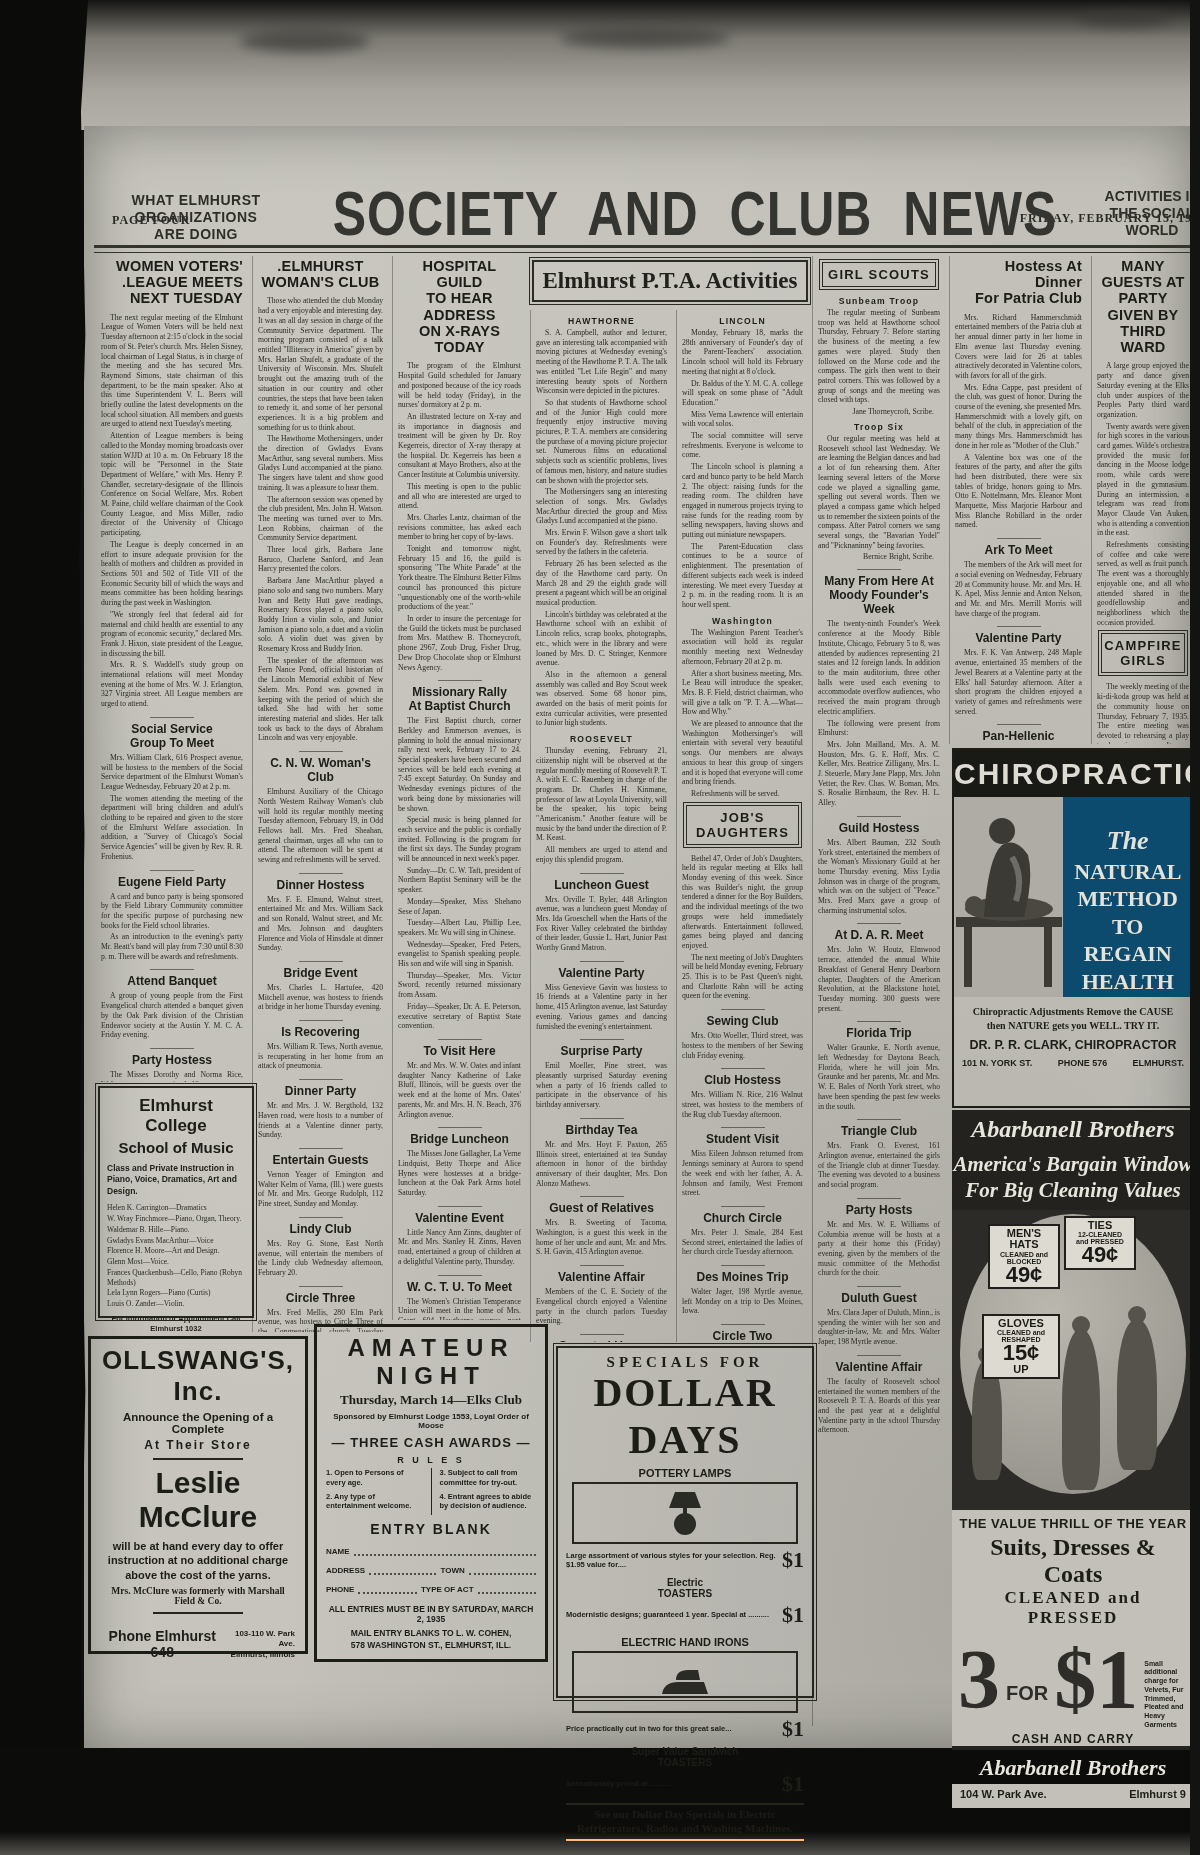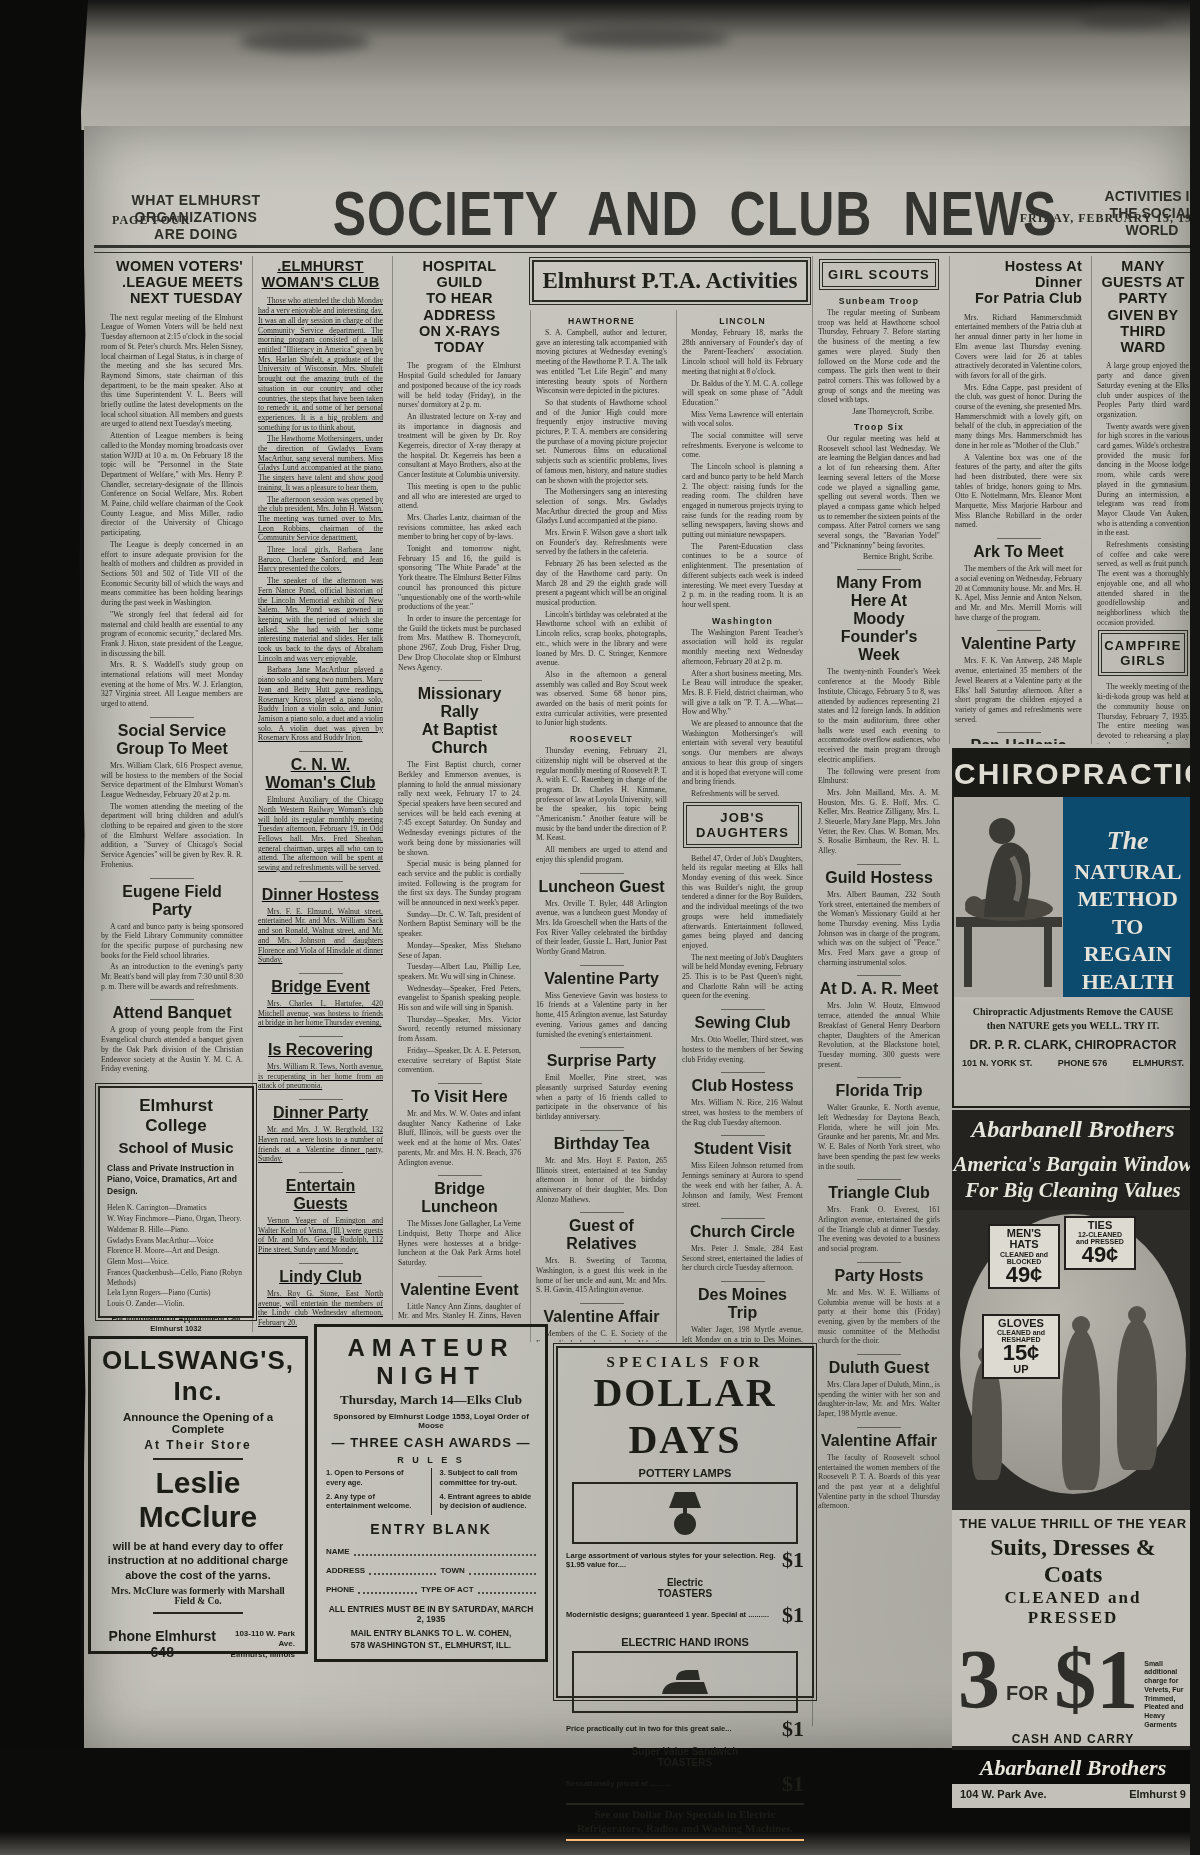--- a/index.html
+++ b/index.html
@@ -36,21 +36,21 @@
     font:bold 14px/1.2 "Liberation Sans",sans-serif;color:#2e2e29;white-space:pre-line;}
   
   .col{position:absolute;box-sizing:border-box;padding:0 5px;overflow:hidden;}
   .vr{border-left:1px solid rgba(25,25,20,.35);}
   .article{margin:0 0 3px 0;}
   .article p{margin:0 0 2px 0;text-indent:9px;font-size:7.7px;line-height:1.26;
     text-align:justify;color:#2a2a24;word-spacing:-.2px;}
   .ah{font-family:"Liberation Sans",sans-serif;font-weight:bold;color:#1d1d18;white-space:pre-line;}
   .lead{font-size:14.5px;line-height:1.12;text-align:center;margin:2px 0 6px;letter-spacing:.2px;}
   .right{text-align:right;}
-  .head{font-size:16px;text-align:center;margin:8px 0 3px;}
+  .head{font-size:12px;text-align:center;margin:8px 0 3px;}
   .head::before{content:"";display:block;width:44px;margin:0 auto 4px;border-top:1px solid rgba(30,30,25,.55);}
   .sub{font-size:8.6px;text-align:center;letter-spacing:1.2px;margin:6px 0 2px;}
   .box{font-size:13px;text-align:center;letter-spacing:1.2px;border:1px solid #2b2b26;
     outline:1px solid #2b2b26;outline-offset:2px;margin:6px 4px 9px;padding:4px 2px;}
   .sig{font-size:7.7px;text-align:right;color:#2a2a24;margin:1px 6px 4px 0;font-family:"Liberation Serif",serif;}
   
   #pta-box{position:absolute;left:532px;top:260px;width:276px;height:42px;box-sizing:border-box;
     border:2px solid #2b2b26;outline:1px solid #2b2b26;outline-offset:2px;background:rgba(255,255,255,.06);
     display:flex;align-items:center;justify-content:center;}
   #pta-box span{font:bold 23px "Liberation Serif",serif;color:#22221d;}
@@ -209,30 +209,30 @@
       </div>
       <div class="article">
         <div class="ah head">Attend Banquet</div>
         <p>A group of young people from the First Evangelical church attended a banquet given by the Oak Park division of the Christian Endeavor society at the Austin Y. M. C. A. Friday evening.</p>
       </div>
       <div class="article">
         <div class="ah head">Party Hostess</div>
         <p>The Misses Dorothy and Norma Rice, Walnut street, entertained 12 guests at a Valentine party Saturday evening. Games and dancing provided amusement and a light luncheon was served.</p>
       </div>
     </div>
-  <div class="col vr" style="left:252px;top:256px;width:136px;height:1076px;text-decoration:underline;">
+  <div class="col vr" style="left:252px;top:256px;width:136px;height:1076px;">
       <div class="article">
         <div class="ah lead">.ELMHURST
 WOMAN'S CLUB</div>
         <p>Those who attended the club Monday had a very enjoyable and interesting day. It was an all day session in charge of the Community Service department. The morning program consisted of a talk entitled "Illiteracy in America" given by Mrs. Harlan Shufelt, a graduate of the University of Wisconsin. Mrs. Shufelt brought out the amazing truth of the situation in our country and other countries, the steps that have been taken to remedy it, and some of her personal experiences. It is a big problem and something for us to think about.</p>
         <p>The Hawthorne Mothersingers, under the direction of Gwladys Evans MacArthur, sang several numbers. Miss Gladys Lund accompanied at the piano. The singers have talent and show good training. It was a pleasure to hear them.</p>
         <p>The afternoon session was opened by the club president, Mrs. John H. Watson. The meeting was turned over to Mrs. Leon Robbins, chairman of the Community Service department.</p>
         <p>Three local girls, Barbara Jane Baruco, Charlene Sanford, and Jean Harcy presented the colors.</p>
+        <p>Barbara Jane MacArthur played a piano solo and sang two numbers. Mary Ivan and Betty Hutt gave readings, Rosemary Kross played a piano solo, Buddy Irion a violin solo, and Junior Jamison a piano solo, a duet and a violin solo. A violin duet was given by Rosemary Kross and Buddy Irion.</p>
         <p>The speaker of the afternoon was Fern Nance Pond, official historian of the Lincoln Memorial exhibit of New Salem. Mrs. Pond was gowned in keeping with the period of which she talked. She had with her some interesting material and slides. Her talk took us back to the days of Abraham Lincoln and was very enjoyable.</p>
-        <p>Barbara Jane MacArthur played a piano solo and sang two numbers. Mary Ivan and Betty Hutt gave readings, Rosemary Kross played a piano solo, Buddy Irion a violin solo, and Junior Jamison a piano solo, a duet and a violin solo. A violin duet was given by Rosemary Kross and Buddy Irion.</p>
       </div>
       <div class="article">
         <div class="ah head">C. N. W. Woman's Club</div>
         <p>Elmhurst Auxiliary of the Chicago North Western Railway Woman's club will hold its regular monthly meeting Tuesday afternoon, February 19, in Odd Fellows hall. Mrs. Fred Sheahan, general chairman, urges all who can to attend. The afternoon will be spent at sewing and refreshments will be served.</p>
       </div>
       <div class="article">
         <div class="ah head">Dinner Hostess</div>
         <p>Mrs. F. E. Elmund, Walnut street, entertained Mr. and Mrs. William Sack and son Ronald, Walnut street, and Mr. and Mrs. Johnson and daughters Florence and Viola of Hinsdale at dinner Sunday.</p>
       </div>
       <div class="article">

